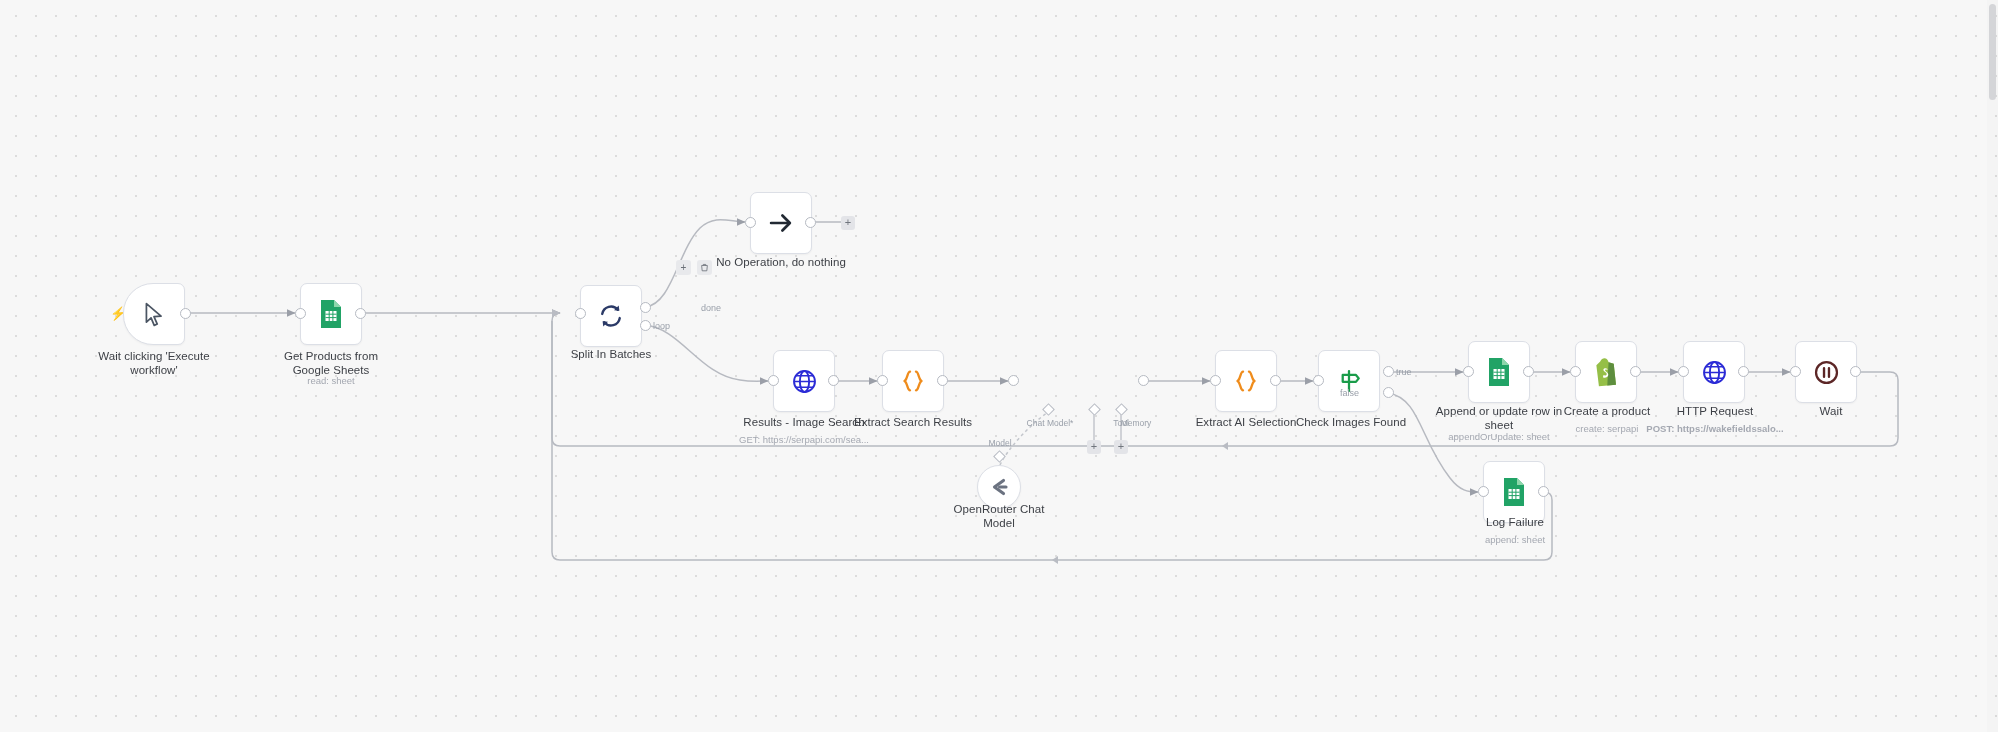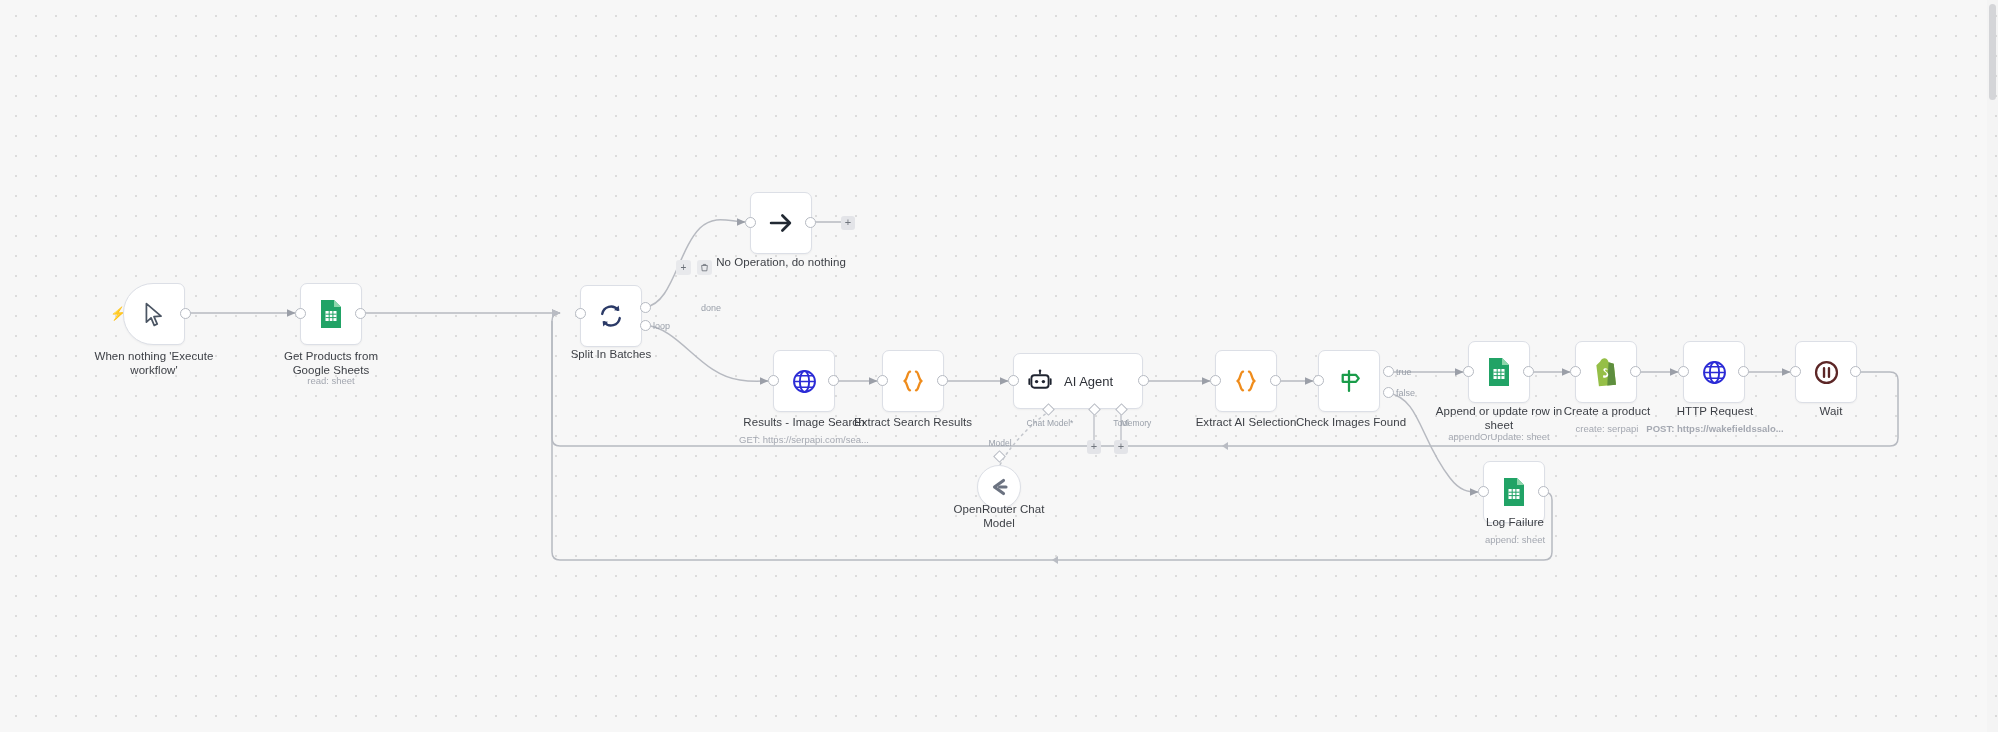--- a/index.html
+++ b/index.html
@@ -186,21 +186,21 @@
     <div class="scrollbar-v"></div>
   </div>
 
   <div class="bolt" style="left:110px; top:307px;">⚡</div>
   <div class="node trigger" style="left:123px; top:283px;">
     <svg class="ic" width="26" height="26" viewBox="0 0 24 24">
       <path d="M5 2.5 L18.5 14 L12 14.4 L15 21.3 L12.2 22.5 L9.3 15.6 L5 19.5 Z" fill="none" stroke="#4b5563" stroke-width="1.6" stroke-linejoin="round"></path>
     </svg>
   </div>
   <div class="port" style="left:180px; top:308px;"></div>
-  <div class="node-title" style="left:74px; top:350px; width:160px;">When nothing 'Execute
+  <div class="node-title" style="left:74px; top:350px; width:160px;">Wait clicking 'Execute
 workflow'</div>
 
   <div class="node sq" style="left:300px; top:283px;">
     <svg class="gsheet" viewBox="0 0 24 30">
       <path d="M2 1 h13 l7 7 v21 H2 Z" fill="#21a366"></path>
       <path d="M15 1 l7 7 h-7 Z" fill="#8ed6ab"></path>
       <rect x="6.5" y="12" width="11" height="10" fill="#fff"></rect>
       <g stroke="#21a366" stroke-width="1">
         <path d="M6.5 15.2 H17.5 M6.5 18.6 H17.5 M10.2 12 V22 M13.9 12 V22"></path>
       </g>
@@ -260,31 +260,20 @@
   <div class="node sq" style="left:882px; top:350px;">
     <svg class="ic" width="26" height="26" viewBox="0 0 24 24">
       <path d="M9.3 3.4 C6.6 3.4 7.3 9.6 4.4 12 C7.3 14.4 6.6 20.6 9.3 20.6" fill="none" stroke="#ef8c1c" stroke-width="2.1" stroke-linecap="round"></path>
       <path d="M14.7 3.4 C17.4 3.4 16.7 9.6 19.6 12 C16.7 14.4 17.4 20.6 14.7 20.6" fill="none" stroke="#ef8c1c" stroke-width="2.1" stroke-linecap="round"></path>
     </svg>
   </div>
   <div class="port" style="left:877px; top:375px;"></div>
   <div class="port" style="left:937px; top:375px;"></div>
   <div class="node-title" style="left:823px; top:416px; width:180px;">Extract Search Results</div>
 
-  <div class="node wide" style="left:1013px; top:353px;">
-    <svg class="ic" width="24" height="24" viewBox="0 0 24 24">
-      <path d="M12 1.8 V4.4" stroke="#1f2430" stroke-width="1.7" stroke-linecap="round"></path>
-      <circle cx="12" cy="1.7" r="1.3" fill="#1f2430"></circle>
-      <rect x="3.4" y="6.2" width="17.2" height="12.6" rx="3" fill="none" stroke="#1f2430" stroke-width="1.9"></rect>
-      <circle cx="8.6" cy="12.6" r="1.7" fill="#1f2430"></circle>
-      <circle cx="15.4" cy="12.6" r="1.7" fill="#1f2430"></circle>
-      <path d="M1.3 10.2 V15 M22.7 10.2 V15" stroke="#1f2430" stroke-width="1.8" stroke-linecap="round"></path>
-    </svg>
-    <span class="inline-label">AI Agent</span>
-  </div>
   <div class="port" style="left:1008px; top:375px;"></div>
   <div class="port" style="left:1138px; top:375px;"></div>
 
   <div class="diamond" style="left:1044px; top:405px;"></div>
   <div class="diamond" style="left:1090px; top:405px;"></div>
   <div class="diamond" style="left:1117px; top:405px;"></div>
   <div class="sub-label" style="left:1015px; top:418px; width:70px;">Chat Model*</div>
   <div class="sub-label" style="left:1072px; top:418px; width:46px;margin-left:41px;">Memory</div>
   <div class="sub-label" style="left:1104px; top:418px; width:34px;">Tool</div>
   <div class="plus-sq" style="left:1087px; top:440px;">+</div>
@@ -303,21 +292,21 @@
   <div class="node sq" style="left:1318px; top:350px;">
     <svg class="ic" width="26" height="26" viewBox="0 0 24 24">
       <path d="M12 2.8 V21.2" stroke="#1a9c4a" stroke-width="2.1" stroke-linecap="round"></path>
       <path d="M6.2 6.4 H18.4 L21 9.6 L18.4 12.8 H6.2 Z" fill="none" stroke="#1a9c4a" stroke-width="2.1" stroke-linejoin="round"></path>
     </svg>
   </div>
   <div class="port" style="left:1313px; top:375px;"></div>
   <div class="port" style="left:1383px; top:366px;"></div>
   <div class="port" style="left:1383px; top:387px;"></div>
   <div class="port-label" style="left:1396px; top:367px;">true</div>
-  <div class="port-label" style="left:1396px; top:388px;">false</div>
+  <div class="port-label" style="left:1340px; top:388px;">false</div>
   <div class="node-title" style="left:1281px; top:416px; width:140px;text-align:center;">Check Images Found</div>
 
   <div class="node sq" style="left:1468px; top:341px;">
     <svg class="gsheet" viewBox="0 0 24 30">
       <path d="M2 1 h13 l7 7 v21 H2 Z" fill="#21a366"></path>
       <path d="M15 1 l7 7 h-7 Z" fill="#8ed6ab"></path>
       <rect x="6.5" y="12" width="11" height="10" fill="#fff"></rect>
       <g stroke="#21a366" stroke-width="1">
         <path d="M6.5 15.2 H17.5 M6.5 18.6 H17.5 M10.2 12 V22 M13.9 12 V22"></path>
       </g>

